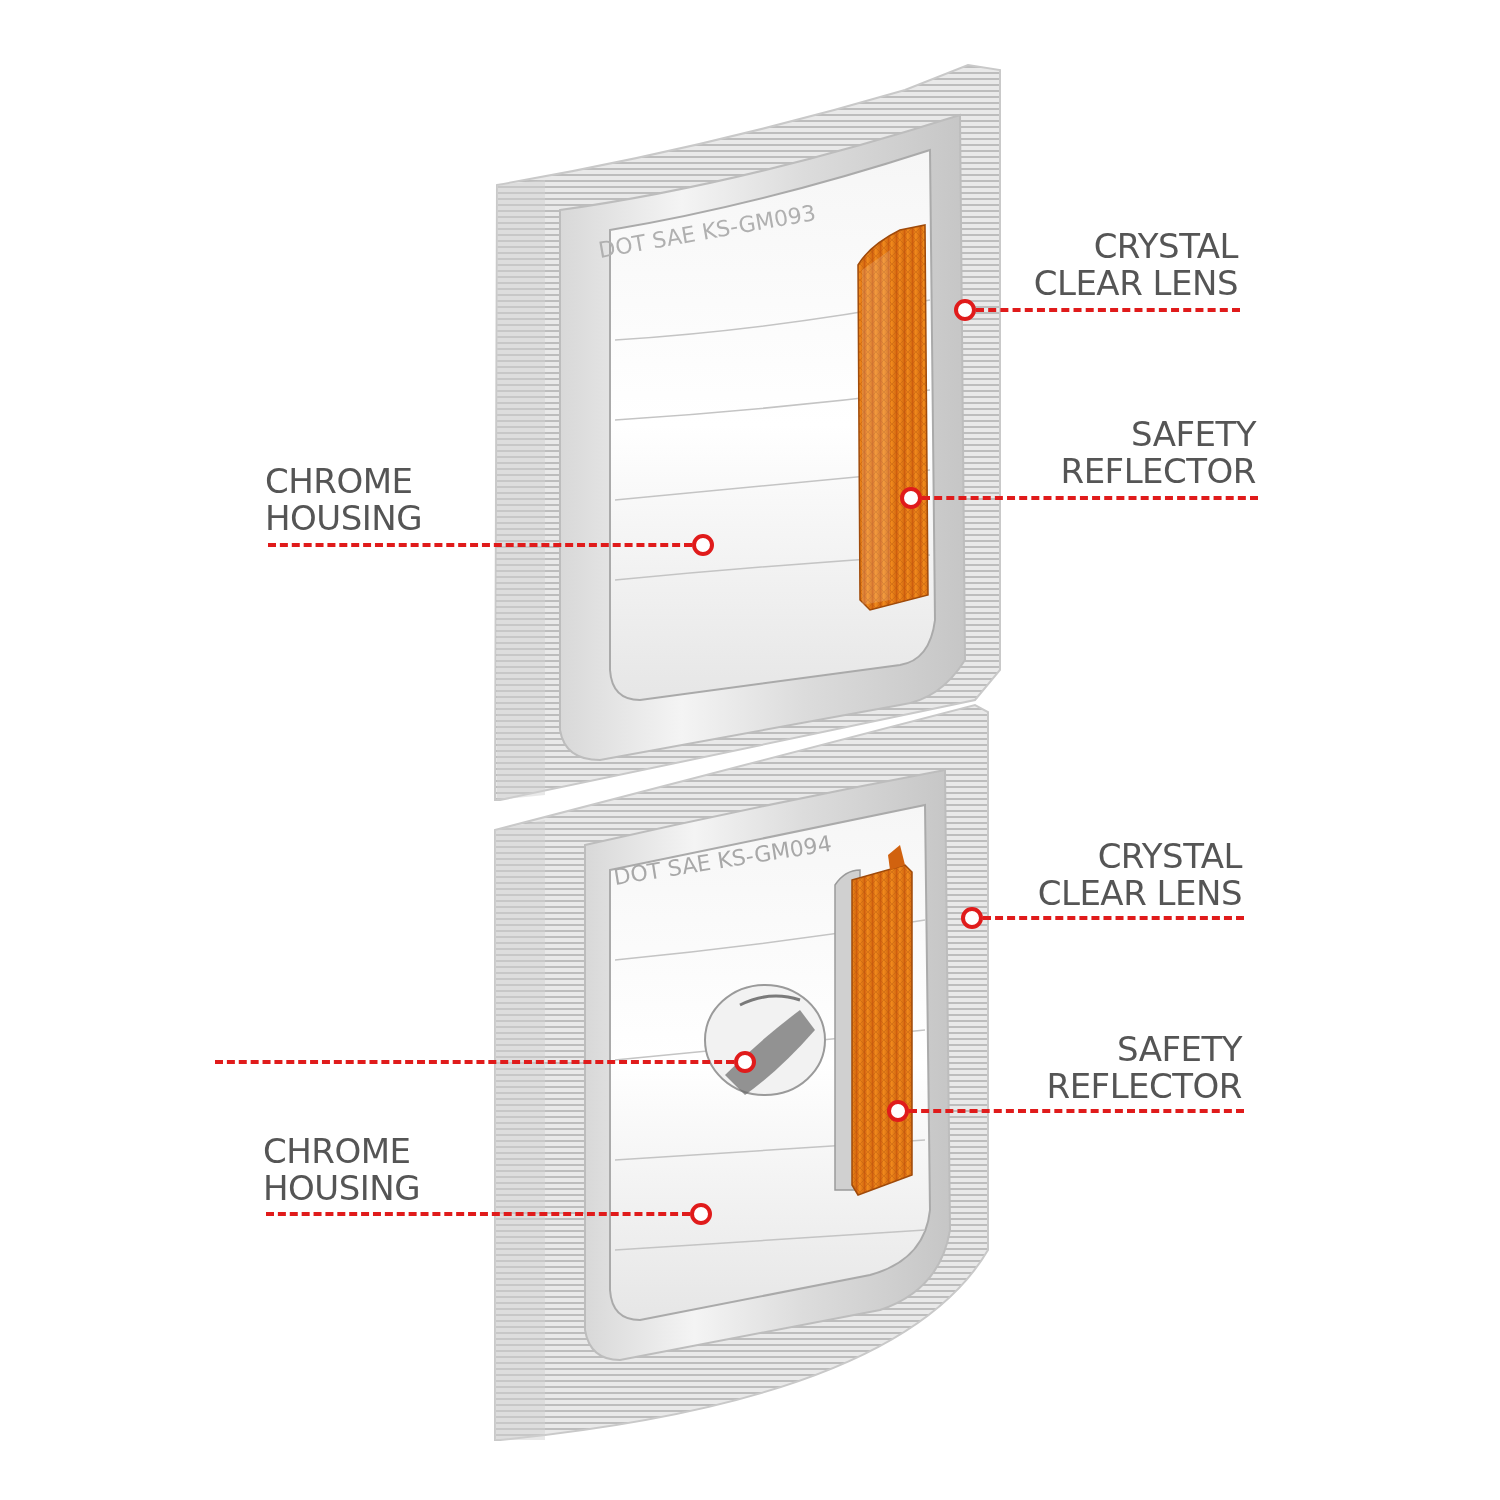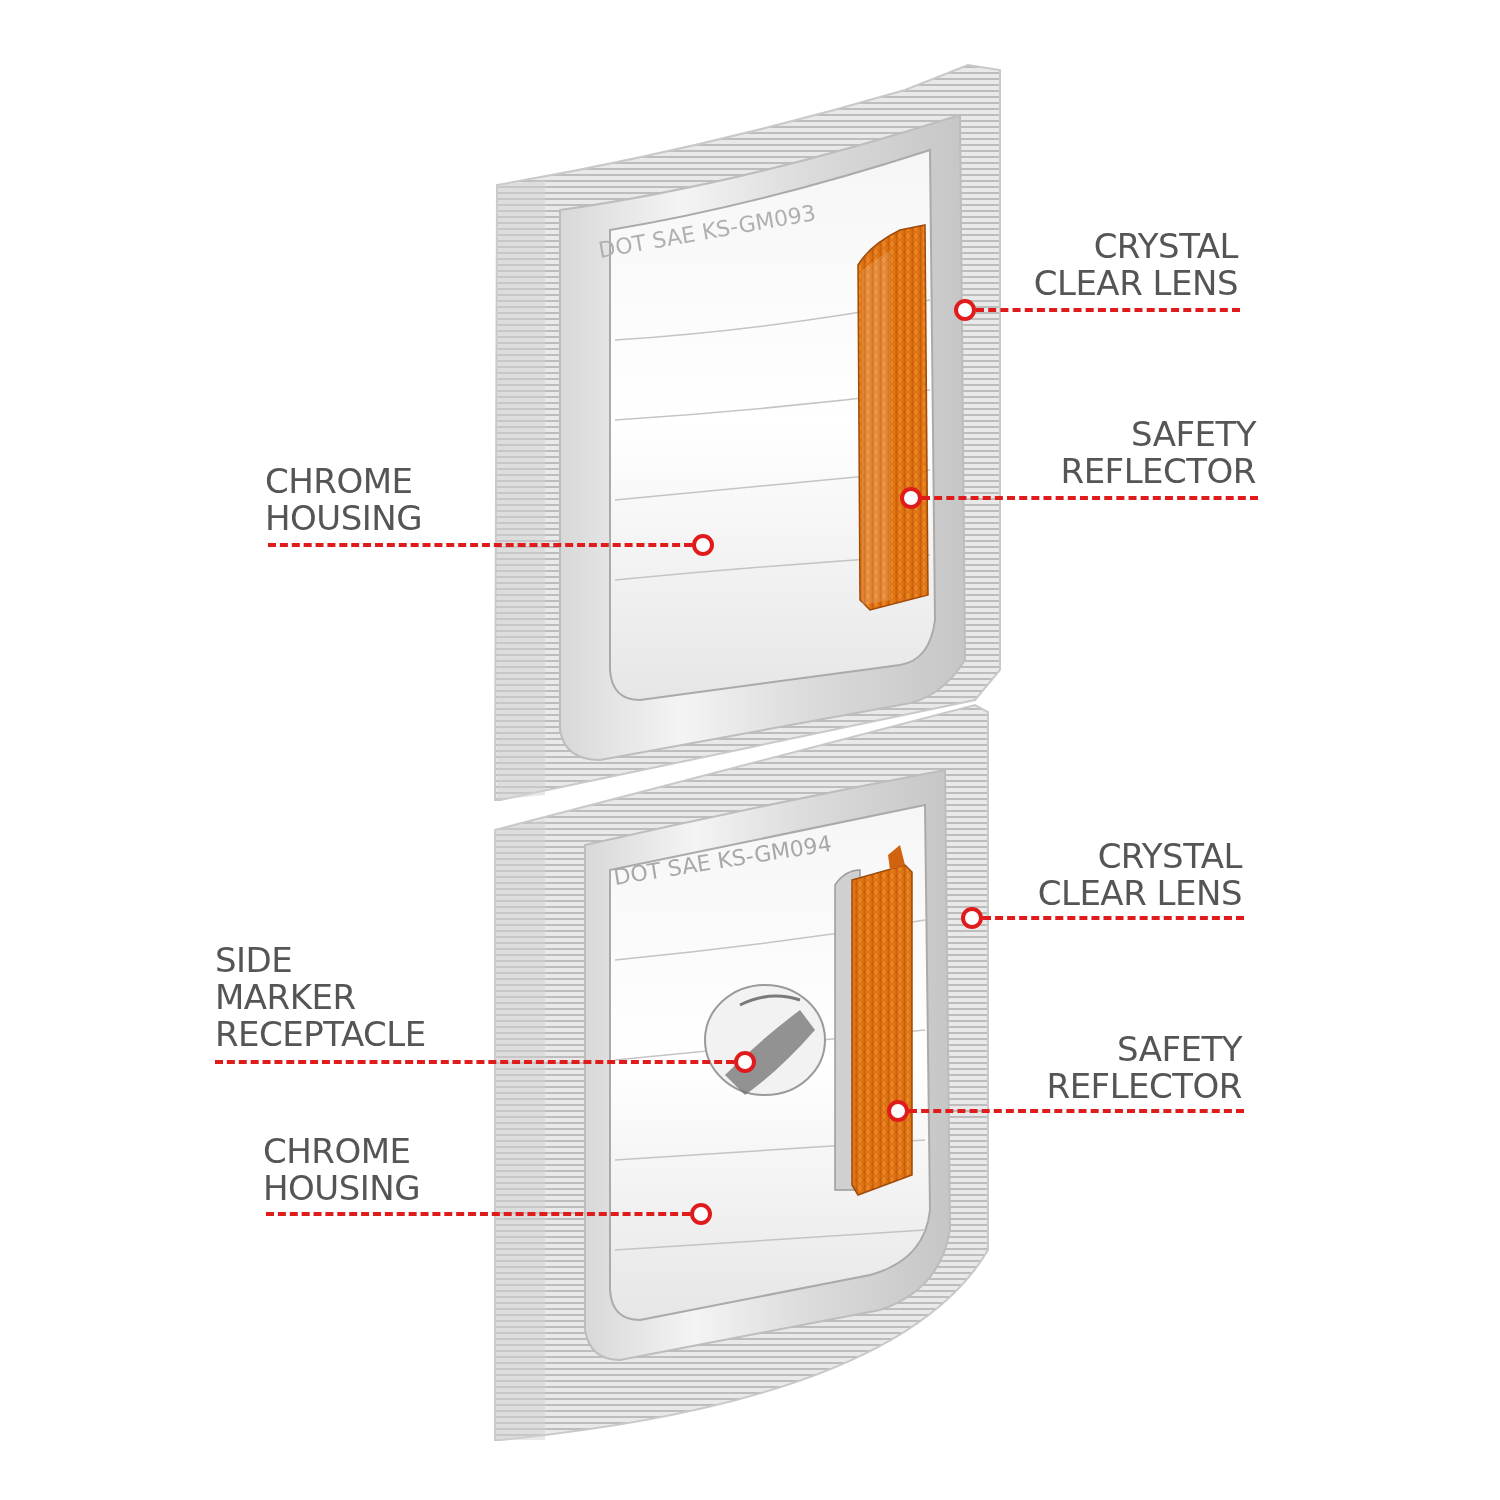--- a/index.html
+++ b/index.html
@@ -117,25 +117,20 @@
   <div class="callout-line" style="left:268px; top:543px; width:424px;"></div>
   <div class="callout-dot" style="left:703px; top:545px;"></div>
 
   <div class="label right" style="right:258px; top:838px;">
     <span>CRYSTAL</span>
     <span>CLEAR LENS</span>
   </div>
   <div class="callout-line" style="left:983px; top:916px; width:261px;"></div>
   <div class="callout-dot" style="left:972px; top:918px;"></div>
 
-  <div class="label" style="left:215px; top:942px;">
-    <span>SIDE</span>
-    <span>MARKER</span>
-    <span>RECEPTACLE</span>
-  </div>
   <div class="callout-line" style="left:215px; top:1060px; width:519px;"></div>
   <div class="callout-dot" style="left:745px; top:1062px;"></div>
 
   <div class="label right" style="right:258px; top:1031px;">
     <span>SAFETY</span>
     <span>REFLECTOR</span>
   </div>
   <div class="callout-line" style="left:909px; top:1109px; width:335px;"></div>
   <div class="callout-dot" style="left:898px; top:1111px;"></div>
 

